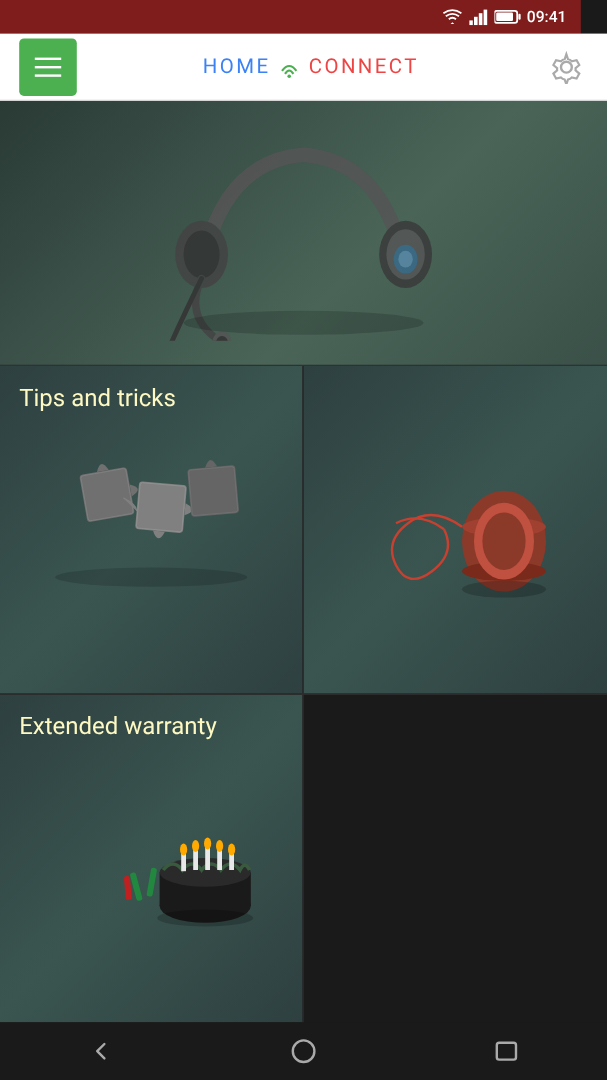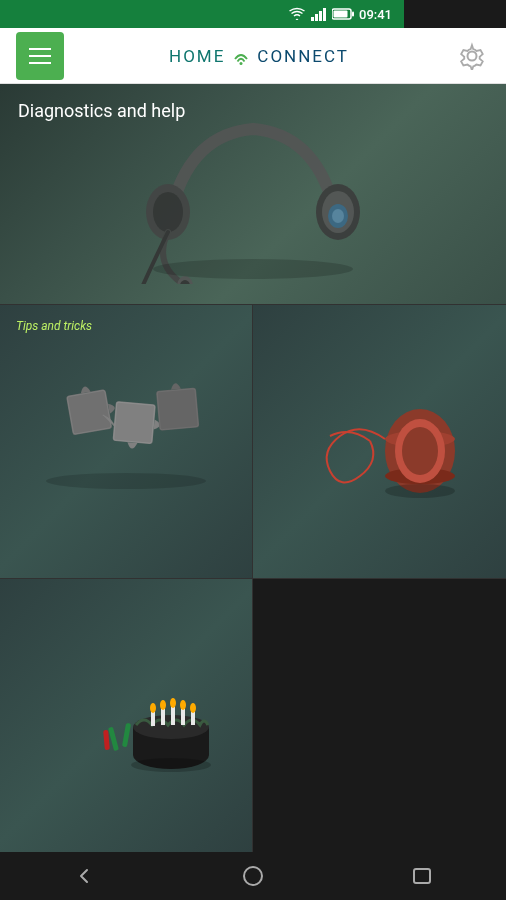--- a/index.html
+++ b/index.html
@@ -8,23 +8,23 @@
       width: 506px;
       height: 900px;
       background: #1a1a1a;
       font-family: 'Roboto', Arial, sans-serif;
       overflow: hidden;
       position: relative;
     }
 
     
     .status-bar {
-      width: 404px;
+      width: 484px;
       height: 28px;
-      background: #15803d;
+      background: #7f1d1d;
       display: flex;
       align-items: center;
       justify-content: flex-end;
       padding: 0 12px;
       gap: 6px;
     }
     .status-icons {
       display: flex;
       align-items: center;
       gap: 5px;
@@ -135,25 +135,24 @@
       border-right: 1px solid rgba(255,255,255,0.1);
       border-bottom: 1px solid rgba(255,255,255,0.1);
     }
     .grid-cell:nth-child(2n) { border-right: none; }
     .grid-cell:nth-child(3), .grid-cell:nth-child(4) { border-bottom: none; }
 
     .cell-label {
       position: absolute;
       top: 14px;
       left: 16px;
-      color: #bef264;
-      font-size: 12px;
+      color: #fef9c3;
+      font-size: 20px;
       font-weight: 400;
       z-index: 2;
-      font-style: italic;
     }
     .cell-bg {
       width: 100%;
       height: 100%;
       display: flex;
       align-items: center;
       justify-content: center;
     }
 
     
@@ -223,41 +222,40 @@
   </div>
 </div>
 
 <div class="header">
   <div class="menu-btn">
     <span></span>
     <span></span>
     <span></span>
   </div>
   <div class="logo-area">
-    <span style="font-size:17px;color:#0f766e;letter-spacing:2px;font-weight:400;">HOME</span>
+    <span style="font-size:17px;color:#3b82f6;letter-spacing:2px;font-weight:400;">HOME</span>
 
     <svg width="22" height="22" viewBox="0 0 22 22" style="margin:0 1px">
       <path d="M5 14 Q11 6 17 14" stroke="#4caf50" stroke-width="1.8" fill="none"></path>
       <path d="M7.5 16.5 Q11 11 14.5 16.5" stroke="#4caf50" stroke-width="1.8" fill="none"></path>
       <circle cx="11" cy="18.5" r="1.5" fill="#4caf50"></circle>
     </svg>
-    <span style="font-size:17px;color:#0c4a6e;letter-spacing:2px;font-weight:400;">CONNECT</span>
+    <span style="font-size:17px;color:#ef4444;letter-spacing:2px;font-weight:400;">CONNECT</span>
   </div>
   <div class="settings-btn">
     <svg width="28" height="28" viewBox="0 0 28 28">
       <circle cx="14" cy="14" r="4.5" stroke="#aaa" stroke-width="2" fill="none"></circle>
       <path d="M14 2 L15.5 6.5 Q17.5 7 19 8.5 L23.5 7.5 L26 12 L22.5 15 Q22.7 16 22.5 17 L26 20 L23.5 24.5 L19 23.5 Q17.5 25 15.5 25.5 L14 30 L12.5 25.5 Q10.5 25 9 23.5 L4.5 24.5 L2 20 L5.5 17 Q5.3 16 5.5 15 L2 12 L4.5 7.5 L9 8.5 Q10.5 7 12.5 6.5 Z" stroke="#aaa" stroke-width="2" fill="none" transform="scale(0.9) translate(1.5 1.5)"></path>
     </svg>
   </div>
 </div>
 
 <div class="main-content">
 
   <div class="hero-section">
-    <span class="hero-label">Diagnostics and help</span>
     <div class="hero-image">
 
       <svg class="hero-headset" viewBox="0 0 280 180">
 
         <path d="M60 100 Q80 30 140 25 Q200 30 220 100" stroke="#555" stroke-width="12" fill="none" stroke-linecap="round"></path>
 
         <ellipse cx="55" cy="108" rx="22" ry="28" fill="#444"></ellipse>
         <ellipse cx="55" cy="108" rx="15" ry="20" fill="#333"></ellipse>
 
         <ellipse cx="225" cy="108" rx="22" ry="28" fill="#3a3a3a"></ellipse>
@@ -352,20 +350,21 @@
 
           <ellipse cx="117" cy="53" rx="3" ry="5" fill="#ffaa00"></ellipse>
           <ellipse cx="127" cy="50" rx="3" ry="5" fill="#ffaa00"></ellipse>
           <ellipse cx="137" cy="48" rx="3" ry="5" fill="#ffaa00"></ellipse>
           <ellipse cx="147" cy="50" rx="3" ry="5" fill="#ffaa00"></ellipse>
           <ellipse cx="157" cy="53" rx="3" ry="5" fill="#ffaa00"></ellipse>
 
           <ellipse cx="135" cy="110" rx="40" ry="7" fill="rgba(0,0,0,0.2)"></ellipse>
         </svg>
       </div>
+      <span class="cell-label">Extended warranty</span>
     </div>
 
   </div>
 </div>
 
 <div class="bottom-nav">
   <div class="nav-btn">
     <svg width="22" height="22" viewBox="0 0 22 22">
       <path d="M14 5 L8 11 L14 17" stroke="#aaa" stroke-width="2" fill="none" stroke-linecap="round" stroke-linejoin="round"></path>
     </svg>

